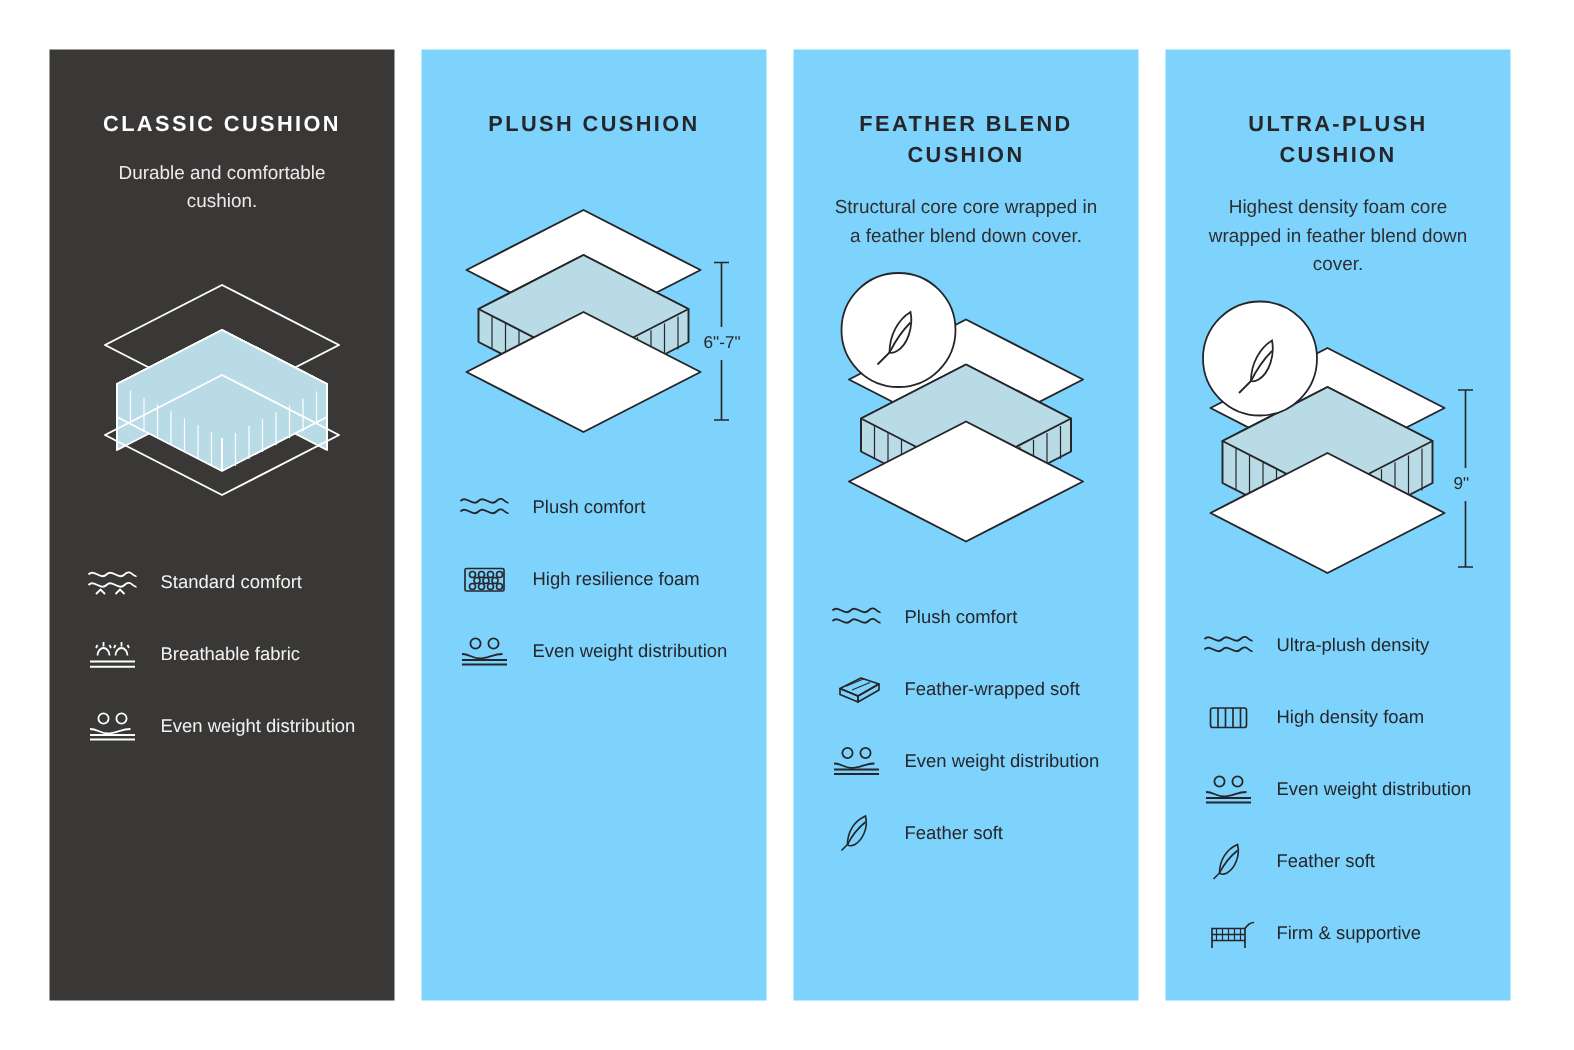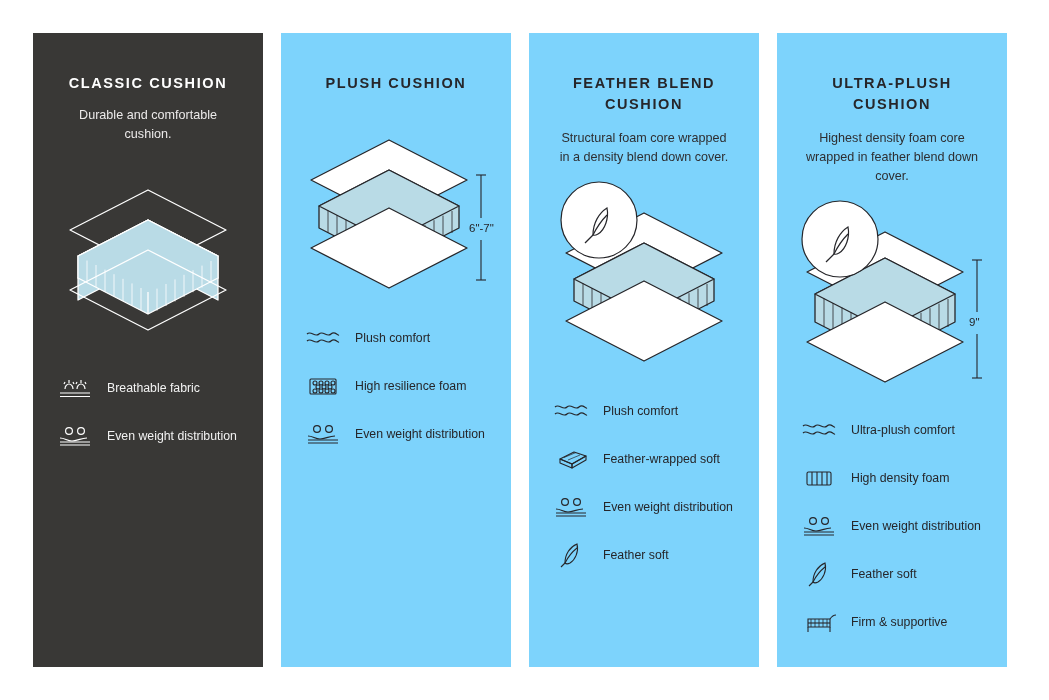--- a/index.html
+++ b/index.html
@@ -145,20 +145,30 @@
               <line x1="178" y1="111" x2="178" y2="133"></line>
             </g>
           </g>
 
           <polygon points="115,138 193,178 115,218 37,178" fill="none" transform="translate(0,-38)"></polygon>
         </g>
       </svg>
     </div>
 
     <div class="features">
+      <div class="feature">
+        <span class="ficon">
+          <svg width="36" height="22" viewBox="0 0 36 22" fill="none" stroke="#ffffff" stroke-width="1.2">
+            <path d="M2 6c4-4 8 4 12 0s8 4 12 0 6 2 8 1"></path>
+            <path d="M2 13c4-4 8 4 12 0s8 4 12 0 6 2 8 1"></path>
+            <path d="M7 19l3-3 3 3M20 19l3-3 3 3"></path>
+          </svg>
+        </span>
+        <span class="flabel">Standard comfort</span>
+      </div>
       <div class="feature">
         <span class="ficon">
           <svg width="36" height="24" viewBox="0 0 36 24" fill="none" stroke="#ffffff" stroke-width="1.2">
             <path d="M3 17h30M3 20.5h30"></path>
             <path d="M8 13c0-3 2-5 4-5s4 2 4 5M20 13c0-3 2-5 4-5s4 2 4 5"></path>
             <path d="M12 4v3M24 4v3M16 6l1 2M28 6l1 2M8 6l-1 2M20 6l-1 2"></path>
           </svg>
         </span>
         <span class="flabel">Breathable fabric</span>
       </div>
@@ -254,21 +264,21 @@
             <path d="M3 18h30M3 21h30"></path>
           </svg>
         </span>
         <span class="flabel">Even weight distribution</span>
       </div>
     </div>
   </div>
 
   <div class="card light">
     <div class="card-title">FEATHER BLEND CUSHION</div>
-    <div class="card-desc">Structural foam core wrapped in a density blend down cover.</div>
+    <div class="card-desc">Structural core core wrapped in a feather blend down cover.</div>
 
     <div class="art">
       <svg width="230" height="215" viewBox="0 0 230 215" fill="none">
         <g stroke="#26262a" stroke-width="1.3" stroke-linejoin="round">
           <polygon points="115,40 193,80 115,120 37,80" fill="#ffffff"></polygon>
           <g>
             <polyline points="115,70 185,106 185,128 115,164 45,128 45,106 115,70" fill="#b9dbe6"></polyline>
             <polygon points="115,70 185,106 115,142 45,106" fill="#b9dbe6"></polygon>
             <line x1="115" y1="142" x2="115" y2="164"></line>
             <g stroke-width="0.8">
@@ -396,21 +406,21 @@
     </div>
 
     <div class="features">
       <div class="feature">
         <span class="ficon">
           <svg width="36" height="18" viewBox="0 0 36 18" fill="none" stroke="#26262a" stroke-width="1.2">
             <path d="M2 5c4-4 8 4 12 0s8 4 12 0 6 2 8 1"></path>
             <path d="M2 12c4-4 8 4 12 0s8 4 12 0 6 2 8 1"></path>
           </svg>
         </span>
-        <span class="flabel">Ultra-plush comfort</span>
+        <span class="flabel">Ultra-plush density</span>
       </div>
       <div class="feature">
         <span class="ficon">
           <svg width="36" height="22" viewBox="0 0 36 22" fill="none" stroke="#26262a" stroke-width="1.1">
             <rect x="6" y="5" width="24" height="13" rx="1.5"></rect>
             <path d="M11 5v13M16 5v13M21 5v13M26 5v13"></path>
           </svg>
         </span>
         <span class="flabel">High density foam</span>
       </div>

